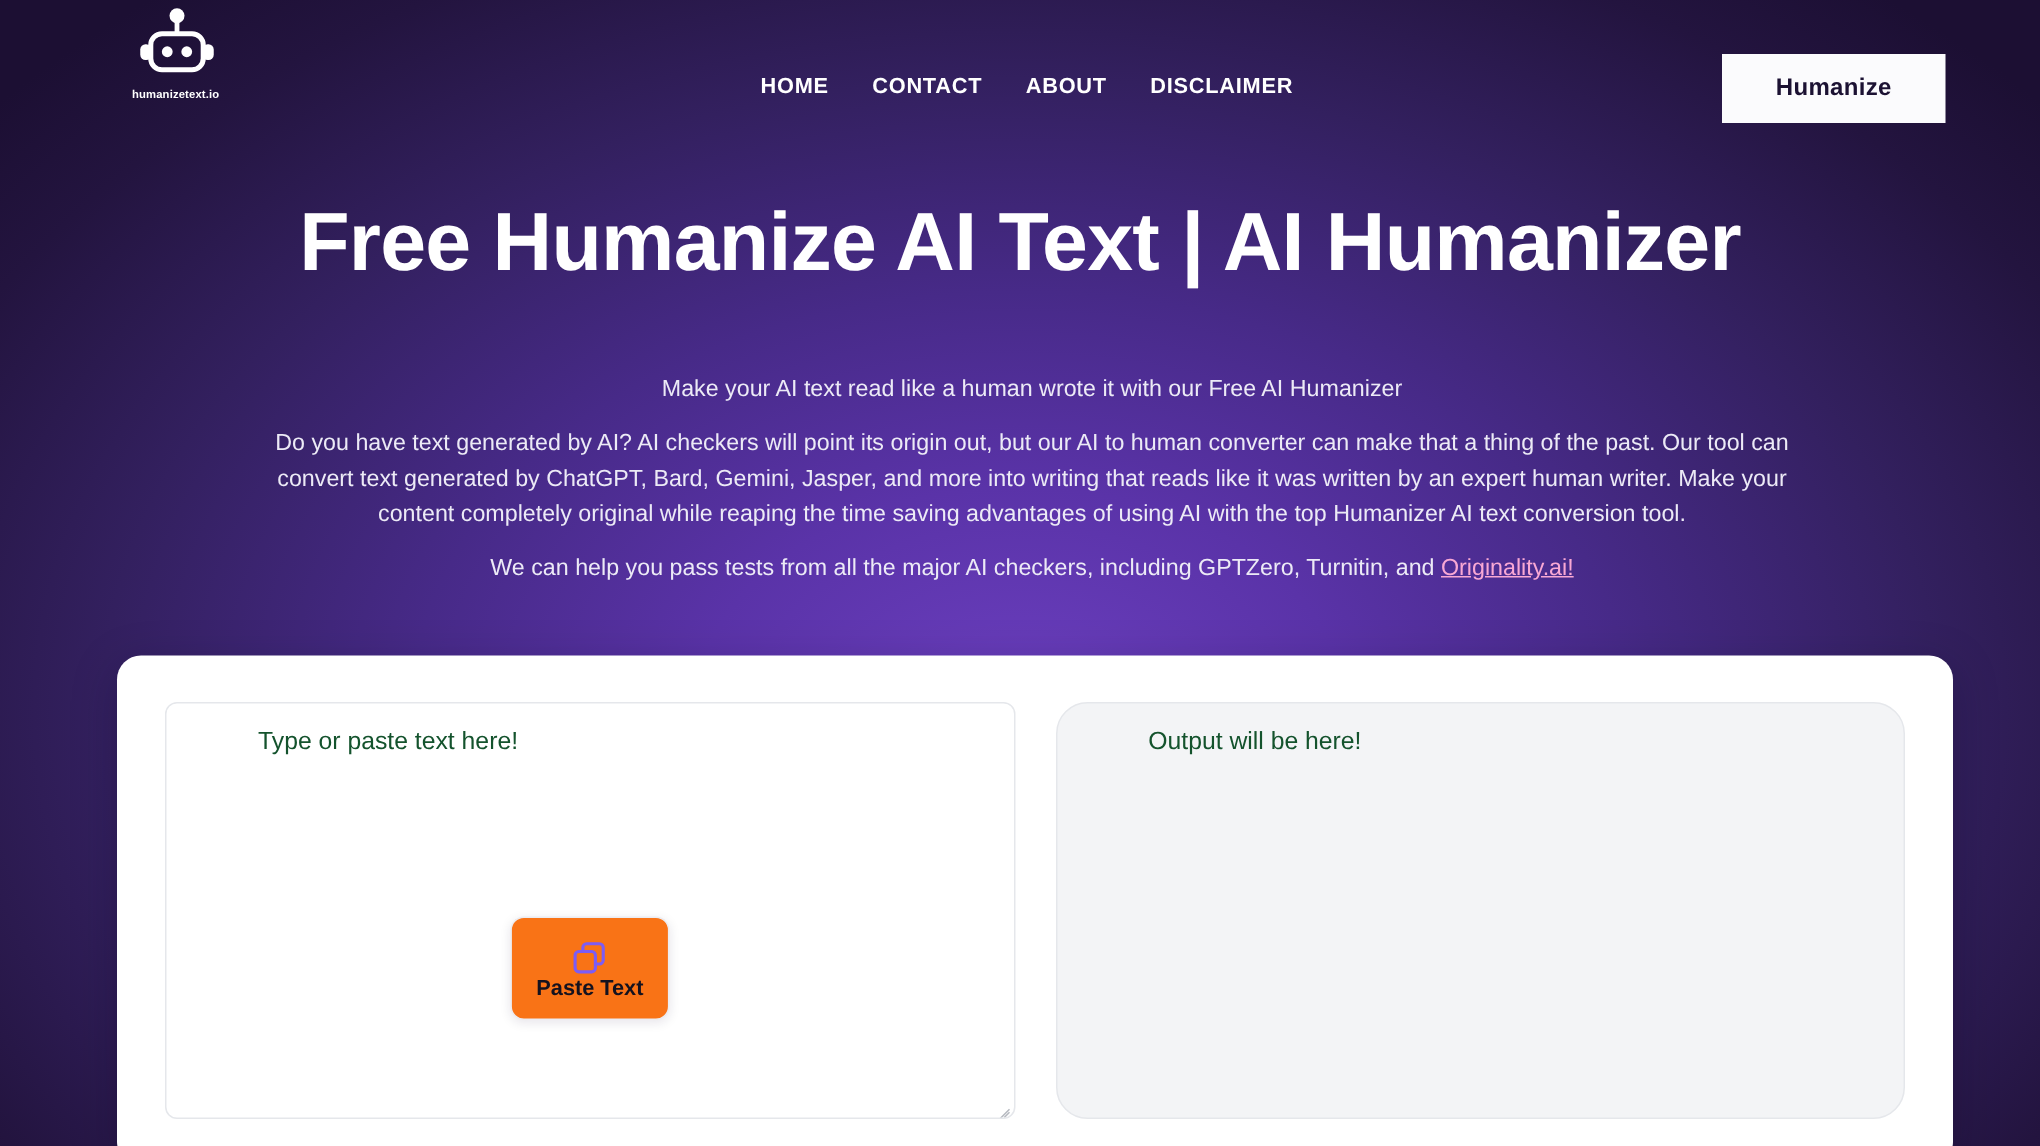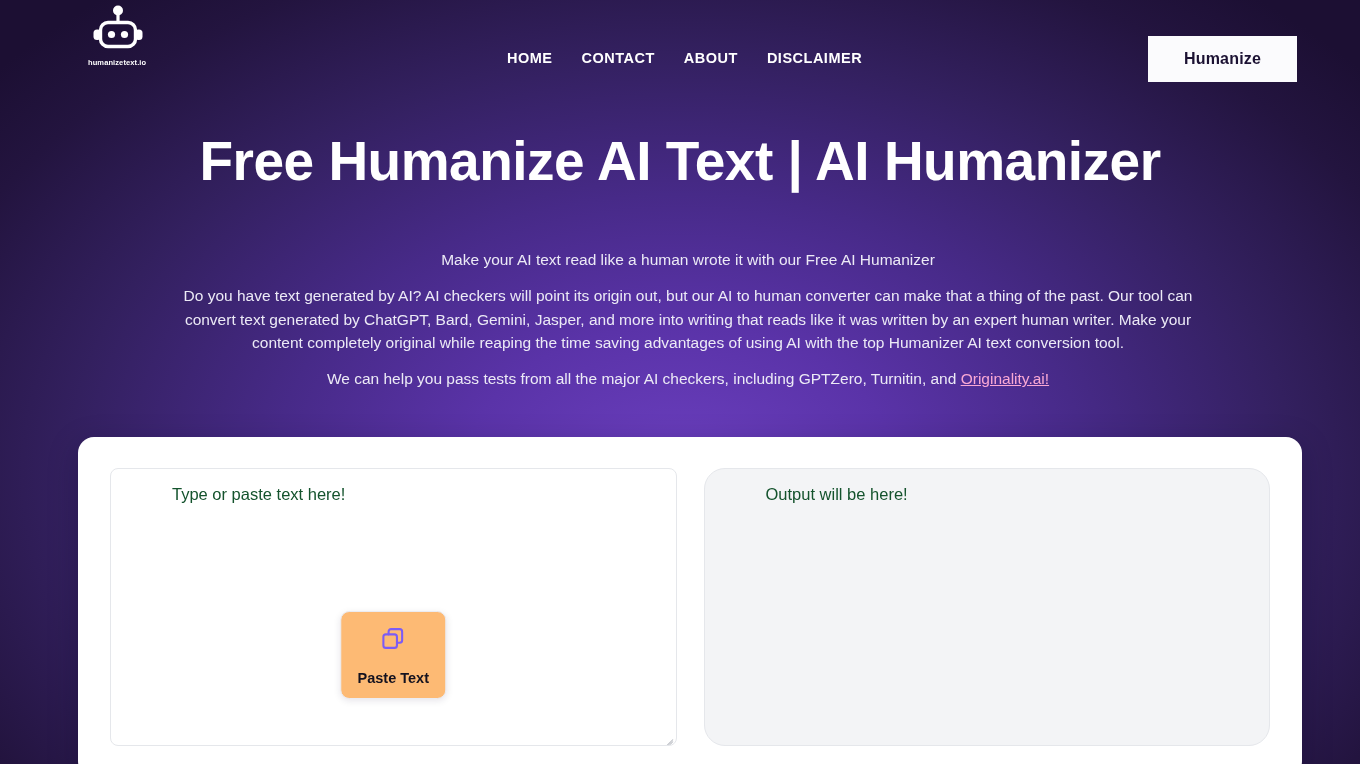--- a/index.html
+++ b/index.html
@@ -207,28 +207,28 @@
     left: 50%;
     top: 142px;
     transform: translateX(-50%);
     display: flex;
     gap: 14px;
   }
 
   .action-card {
     min-width: 103px;
     padding: 14px 16px 12px 16px;
-    background: #fdba74;
+    background: #f97316;
     border: 1px solid #ececf1;
     border-radius: 9px;
     box-shadow: 0 2px 7px rgba(25, 12, 55, 0.10);
     display: flex;
     flex-direction: column;
     align-items: center;
-    gap: 19px;
+    gap: 0;
     cursor: pointer;
   }
 
   .action-icon { width: 25px; height: 25px; display: block; }
 
   .action-label {
     font-size: 14.5px;
     font-weight: 700;
     color: #14121f;
     white-space: nowrap;

